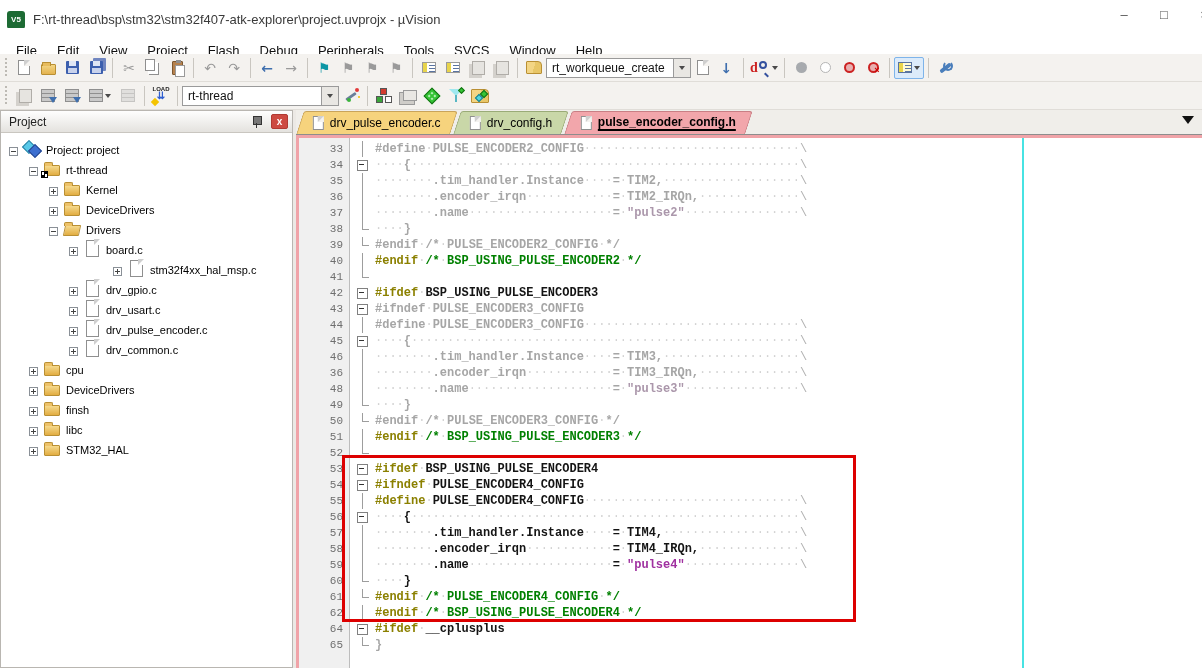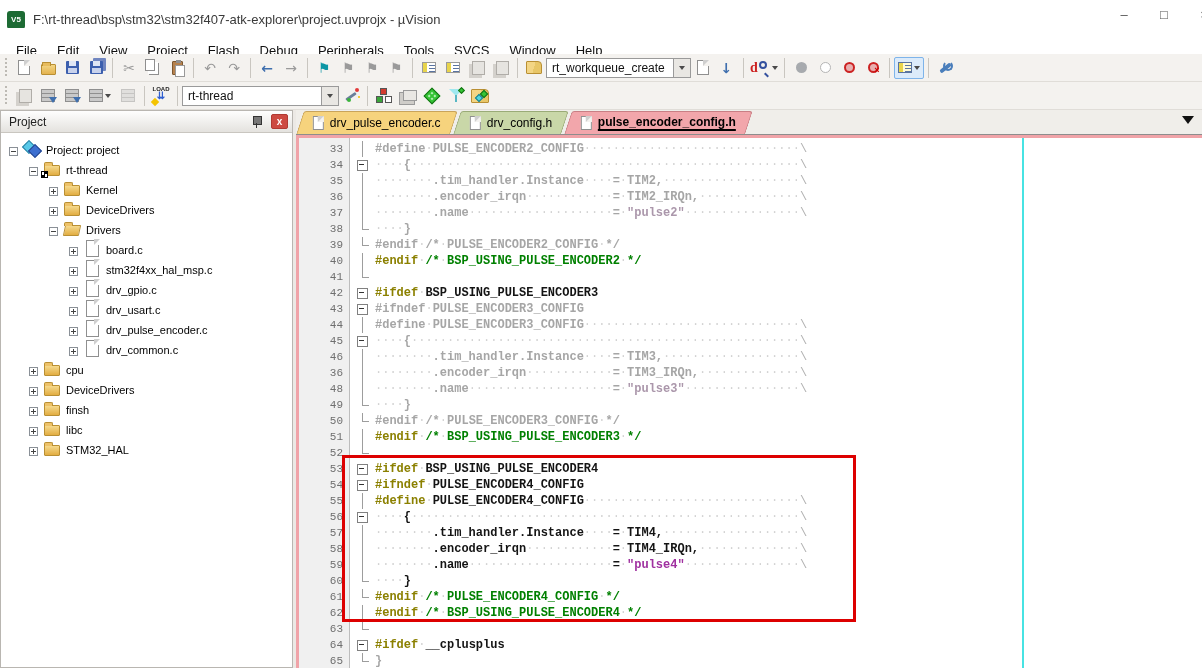--- a/index.html
+++ b/index.html
@@ -389,21 +389,21 @@
         <div class="tree-row" style="padding-left: 48px;">
           <span class="expander minus"></span>
           <span class="t-ico t-folder t-folder-open"></span>
           <span>Drivers</span>
         </div>
         <div class="tree-row" style="padding-left: 68px;">
           <span class="expander plus"></span>
           <span class="t-ico t-file"></span>
           <span>board.c</span>
         </div>
-        <div class="tree-row" style="padding-left: 68px;">
+        <div class="tree-row" style="padding-left: 68px; margin-left: 44px;">
           <span class="expander plus"></span>
           <span class="t-ico t-file"></span>
           <span>stm32f4xx_hal_msp.c</span>
         </div>
         <div class="tree-row" style="padding-left: 68px;">
           <span class="expander plus"></span>
           <span class="t-ico t-file"></span>
           <span>drv_gpio.c</span>
         </div>
         <div class="tree-row" style="padding-left: 68px;">
@@ -500,21 +500,20 @@
           <div class="cl"><span class="ln">53</span><span class="fm fm-box"></span><span class="ct"><span class="ck">#ifdef</span><span class="cw">·</span><span class="ci">BSP_USING_PULSE_ENCODER4</span></span></div>
           <div class="cl"><span class="ln">54</span><span class="fm fm-box"></span><span class="ct"><span class="ck">#ifndef</span><span class="cw">·</span><span class="ci">PULSE_ENCODER4_CONFIG</span></span></div>
           <div class="cl"><span class="ln">55</span><span class="fm fm-line"></span><span class="ct"><span class="ck">#define</span><span class="cw">·</span><span class="ci">PULSE_ENCODER4_CONFIG</span><span class="cw">······························</span><span class="cb">\</span></span></div>
           <div class="cl"><span class="ln">56</span><span class="fm fm-box"></span><span class="ct"><span class="cw">····</span><span class="ci">{</span><span class="cw">······················································</span><span class="cb">\</span></span></div>
           <div class="cl"><span class="ln">57</span><span class="fm fm-line"></span><span class="ct"><span class="cw">········</span><span class="ci">.tim_handler.Instance</span><span class="cw">····</span><span class="ci">=</span><span class="cw">·</span><span class="ci">TIM4,</span><span class="cw">···················</span><span class="cb">\</span></span></div>
           <div class="cl"><span class="ln">58</span><span class="fm fm-line"></span><span class="ct"><span class="cw">········</span><span class="ci">.encoder_irqn</span><span class="cw">············</span><span class="ci">=</span><span class="cw">·</span><span class="ci">TIM4_IRQn,</span><span class="cw">··············</span><span class="cb">\</span></span></div>
           <div class="cl"><span class="ln">59</span><span class="fm fm-line"></span><span class="ct"><span class="cw">········</span><span class="ci">.name</span><span class="cw">····················</span><span class="ci">=</span><span class="cw">·</span><span class="cs">"pulse4"</span><span class="cw">················</span><span class="cb">\</span></span></div>
           <div class="cl"><span class="ln">60</span><span class="fm fm-end"></span><span class="ct"><span class="cw">····</span><span class="ci">}</span></span></div>
           <div class="cl"><span class="ln">61</span><span class="fm fm-end"></span><span class="ct"><span class="ck">#endif</span><span class="cw">·</span><span class="cc">/*</span><span class="cw">·</span><span class="cc">PULSE_ENCODER4_CONFIG</span><span class="cw">·</span><span class="cc">*/</span></span></div>
           <div class="cl"><span class="ln">62</span><span class="fm fm-line"></span><span class="ct"><span class="ck">#endif</span><span class="cw">·</span><span class="cc">/*</span><span class="cw">·</span><span class="cc">BSP_USING_PULSE_ENCODER4</span><span class="cw">·</span><span class="cc">*/</span></span></div>
-          <div class="cl"><span class="ln">63</span><span class="fm fm-end"></span><span class="ct"></span></div>
           <div class="cl"><span class="ln">64</span><span class="fm fm-box"></span><span class="ct"><span class="ck">#ifdef</span><span class="cw">·</span><span class="ci">__cplusplus</span></span></div>
           <div class="cl"><span class="ln">65</span><span class="fm fm-end"></span><span class="ct"><span class="cg">}</span></span></div>
         </div>
     </div>
   </div>
 
   <div class="annotation-box" id="annotation-box" style="left: 342px; top: 455px; width: 514px; height: 167px; border-color: rgb(221, 0, 0);"></div>
 
 </div>
 

